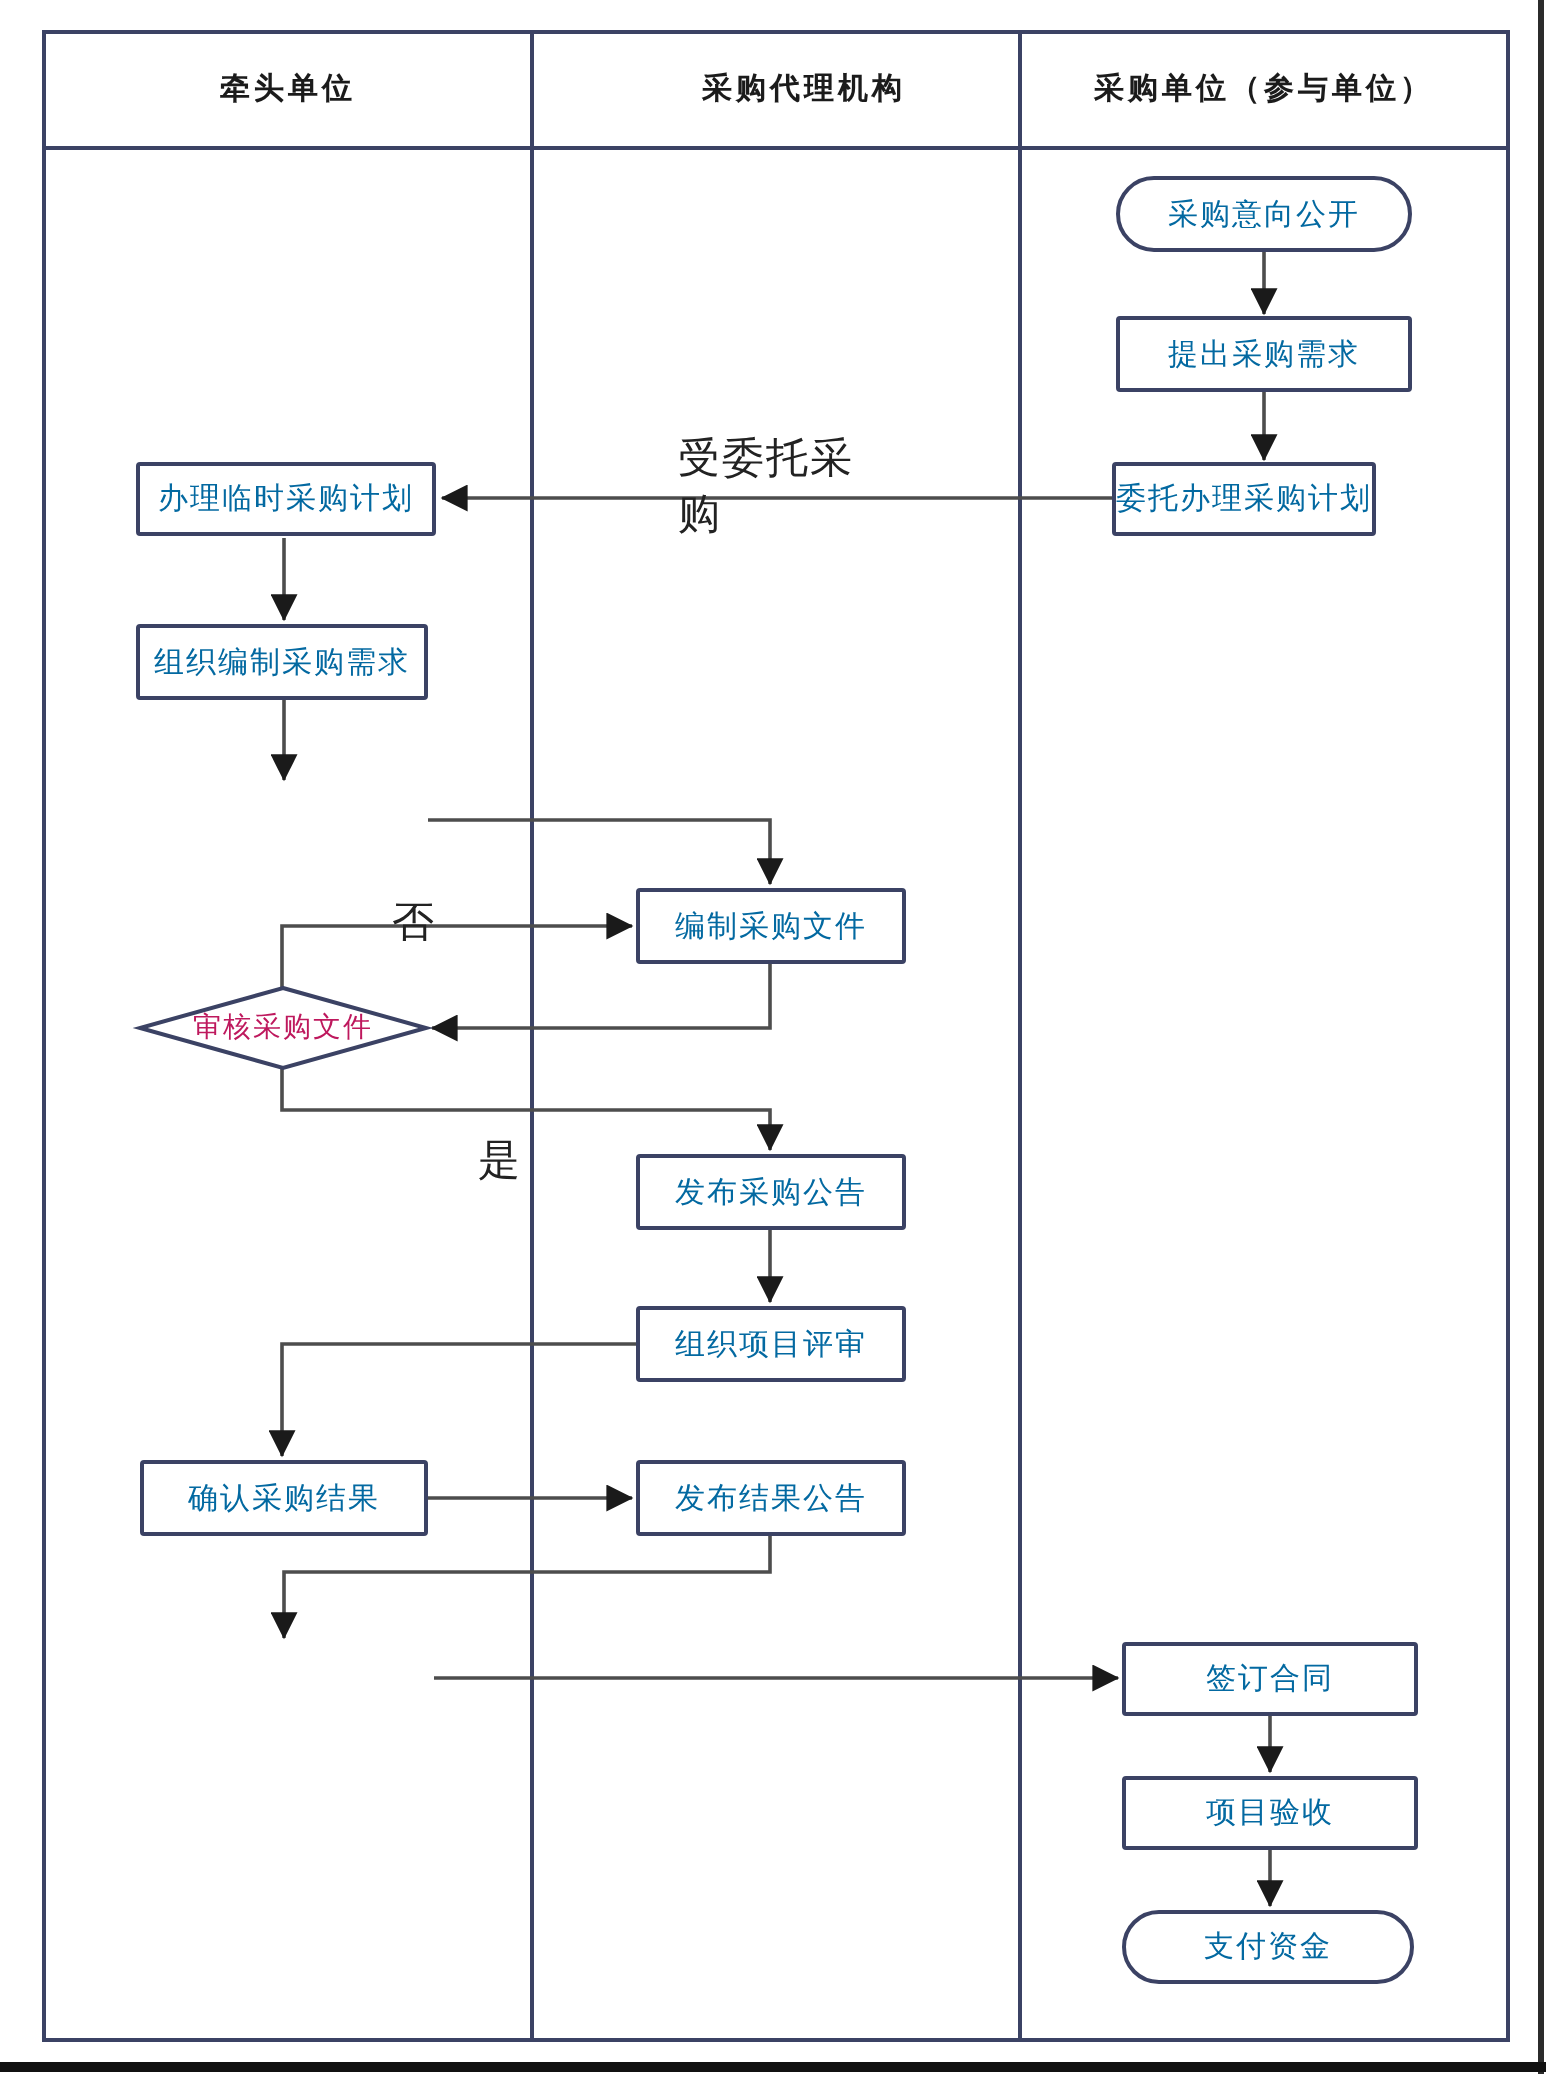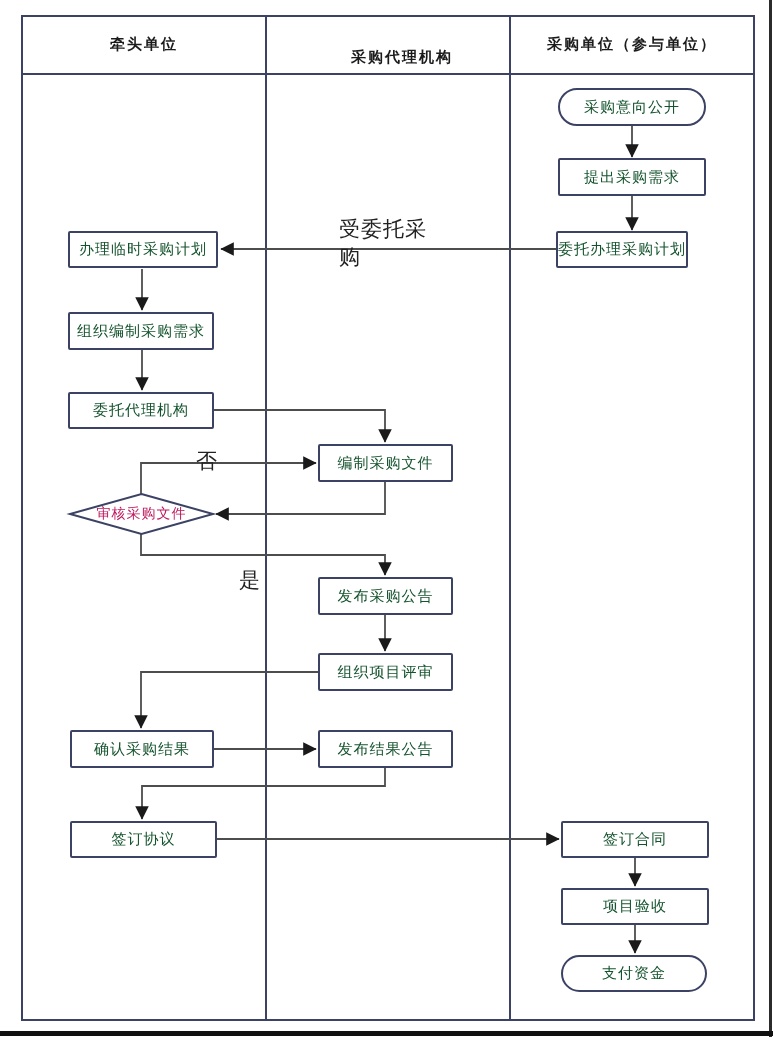--- a/index.html
+++ b/index.html
@@ -15,42 +15,42 @@
   .v-divider{position:absolute;top:15px;width:2px;height:1006px;background:#3b4264;z-index:0;}
   .divider-1{left:265px;}
   .divider-2{left:509px;}
   .hdr{position:absolute;top:15px;height:58px;display:flex;align-items:center;justify-content:center;
        font-weight:bold;font-size:15px;letter-spacing:2px;color:#1b1b1b;z-index:2;}
   
   .wires{position:absolute;left:0;top:0;z-index:1;}
   
   .node{position:absolute;display:flex;align-items:center;justify-content:center;
         background:#ffffff;border:2px solid #3b4264;box-sizing:border-box;
-        font-size:15px;letter-spacing:1px;color:#14532d;z-index:2;border-radius:2px;}
+        font-size:15px;letter-spacing:1px;color:#0369a1;z-index:2;border-radius:2px;}
   .stadium{border-radius:19px;}
   .diamond-label{position:absolute;display:flex;align-items:center;justify-content:center;
         font-size:14px;letter-spacing:1px;color:#be185d;z-index:2;background:transparent;}
   .edge-label{position:absolute;display:flex;align-items:center;justify-content:center;
         font-size:21px;letter-spacing:1px;color:#222222;z-index:3;background:transparent;}
   
   .page-right-edge{position:absolute;left:769px;top:0;width:3px;height:1037px;background:#2b2b2b;z-index:4;}
   .page-bottom-rule{position:absolute;left:0;top:1031px;width:773px;height:5px;background:#111111;z-index:4;}
 </style>
 </head>
 <body>
 
 <div class="page">
 
   <div class="frame"></div>
   <div class="header-sep"></div>
   <div class="v-divider divider-1"></div>
   <div class="v-divider divider-2"></div>
 
   <div class="hdr" style="left:23px;width:242px;">牵头单位</div>
-  <div class="hdr" style="left:267px;width:270px;margin-top:13px;">采购代理机构</div>
+  <div class="hdr" style="left:267px;width:270px;">采购代理机构</div>
   <div class="hdr" style="left:511px;width:242px;">采购单位（参与单位）</div>
 
   <svg class="wires" width="773" height="1041" viewBox="0 0 773 1041">
     <defs>
       <marker id="arw" viewBox="0 0 10 10" refX="9.5" refY="5" markerWidth="9" markerHeight="7.5" orient="auto-start-reverse">
         <path d="M0,0 L10,5 L0,10 z" fill="#1a1a1a"></path>
       </marker>
     </defs>
     <g fill="none" stroke="#4d4d4d" stroke-width="1.8">
       <path d="M632 126 V157" marker-end="url(#arw)"></path>
@@ -72,24 +72,22 @@
     </g>
     <polygon points="141.5,494 213,514 141.5,534 70,514" fill="#ffffff" stroke="#3b4264" stroke-width="2"></polygon>
   </svg>
 
   <div class="node stadium" style="left:558px;top:88px;width:148px;height:38px;">采购意向公开</div>
   <div class="node" style="left:558px;top:158px;width:148px;height:38px;">提出采购需求</div>
   <div class="node" style="left:556px;top:231px;width:132px;height:37px;">委托办理采购计划</div>
 
   <div class="node" style="left:68px;top:312px;width:146px;height:38px;">组织编制采购需求</div>
   <div class="node" style="left:68px;top:231px;width:150px;height:37px;">办理临时采购计划</div>
-  <div class="node" style="left:68px;top:392px;width:146px;height:37px;">委托代理机构</div>
   <div class="diamond-label" style="left:80px;top:500px;width:123px;height:28px;">审核采购文件</div>
   <div class="node" style="left:70px;top:730px;width:144px;height:38px;">确认采购结果</div>
-  <div class="node" style="left:70px;top:821px;width:147px;height:37px;">签订协议</div>
 
   <div class="node" style="left:318px;top:444px;width:135px;height:38px;">编制采购文件</div>
   <div class="node" style="left:318px;top:577px;width:135px;height:38px;">发布采购公告</div>
   <div class="node" style="left:318px;top:653px;width:135px;height:38px;">组织项目评审</div>
   <div class="node" style="left:318px;top:730px;width:135px;height:38px;">发布结果公告</div>
 
   <div class="node" style="left:561px;top:821px;width:148px;height:37px;">签订合同</div>
   <div class="node stadium" style="left:561px;top:955px;width:146px;height:37px;">支付资金</div>
   <div class="node" style="left:561px;top:888px;width:148px;height:37px;">项目验收</div>
 

